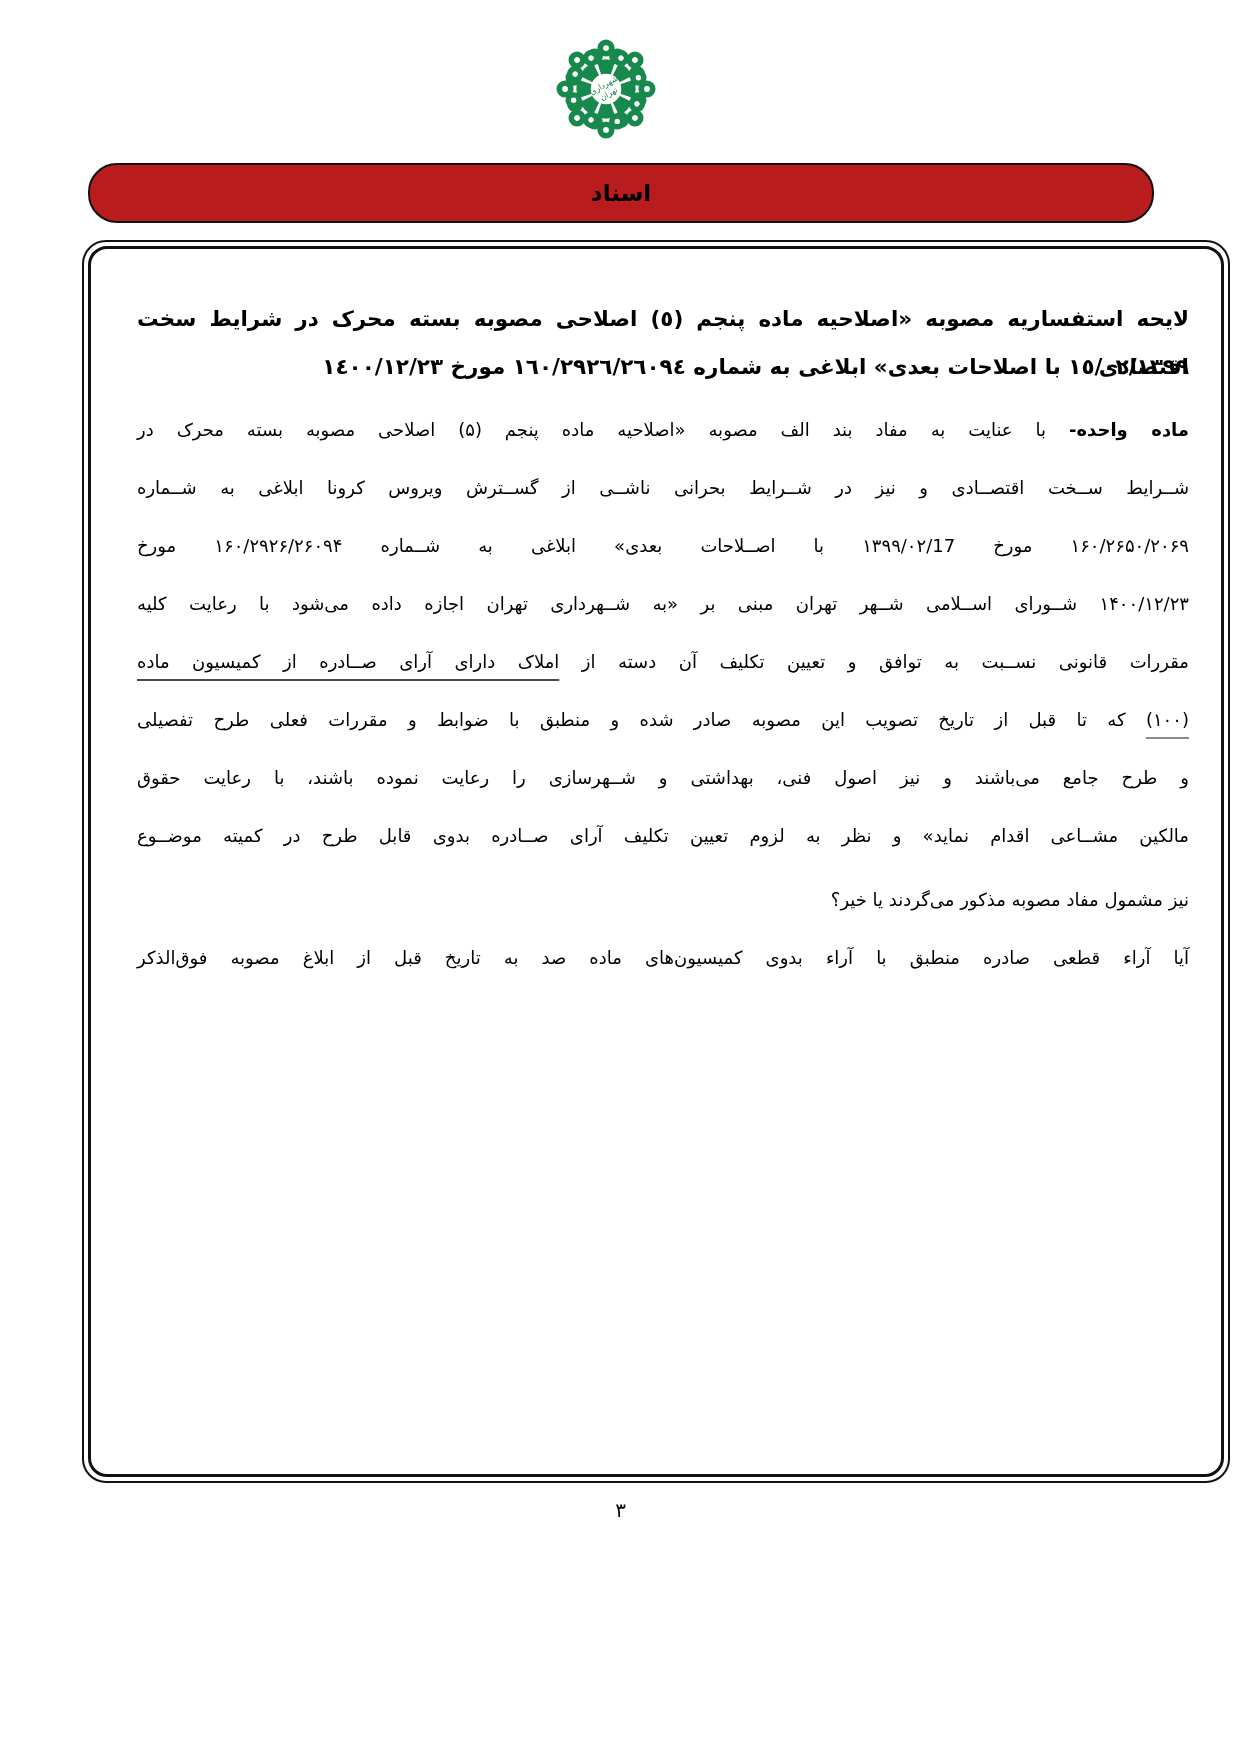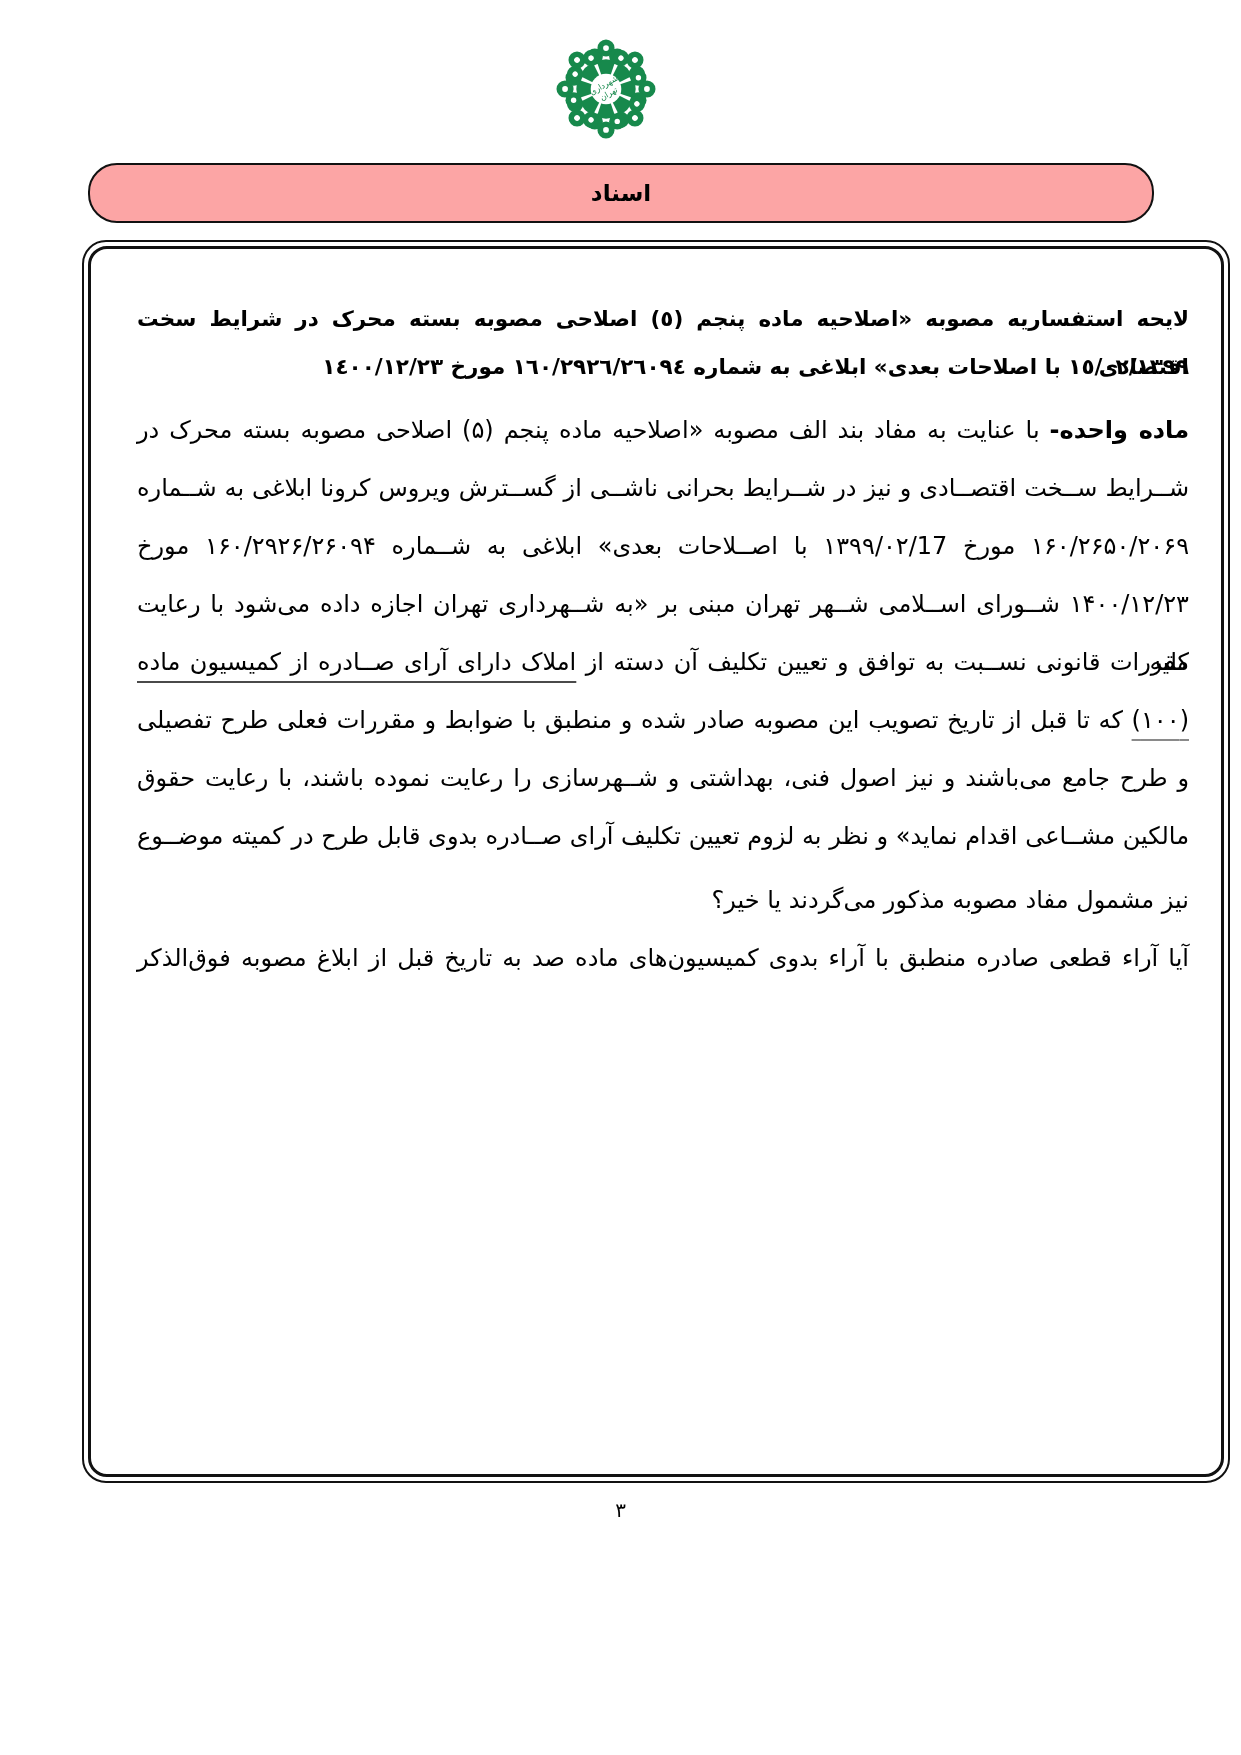--- a/index.html
+++ b/index.html
@@ -4,39 +4,39 @@
 <style>
   html,body{margin:0;padding:0;}
   body{
     width:1241px;height:1755px;background:#ffffff;position:relative;
     font-family:"DejaVu Sans",sans-serif;color:#000;
   }
   .logo-wrap{position:absolute;left:552px;top:28px;width:108px;height:122px;}
   .asnad-box{
     position:absolute;left:88px;top:163px;width:1062px;height:56px;
     border:2.5px solid #111;border-radius:29px;
-    display:flex;align-items:center;justify-content:center;background:#fca5a5;
+    display:flex;align-items:center;justify-content:center;background:#b91c1c;
   }
   .asnad-title{font-weight:bold;font-size:23px;}
   .frame-outer{
     position:absolute;left:82px;top:240px;width:1148px;height:1243px;
     border:2px solid #111;border-radius:24px;background:#fff;box-sizing:border-box;
   }
   .frame-inner{
     position:absolute;inset:4px;border:3px solid #111;border-radius:19px;
     box-sizing:border-box;direction:rtl;
     padding:46px 32px 0 46px;
   }
   .tline{
     font-weight:bold;font-size:21.5px;line-height:48px;height:48px;
     text-align:justify;text-align-last:justify;
   }
   .tline.last{text-align:right;text-align-last:right;}
   .bline{
-    font-size:24px;line-height:58px;height:58px;
+    font-size:18px;line-height:58px;height:58px;
     text-align:justify;text-align-last:justify;
   }
   .bline.last{text-align:right;text-align-last:right;}
   .lead-bold{font-weight:bold;}
   .u{
     text-decoration:underline;
     text-decoration-thickness:1.5px;
     text-underline-offset:11px;
     text-decoration-color:#4a4a4a;
   }

